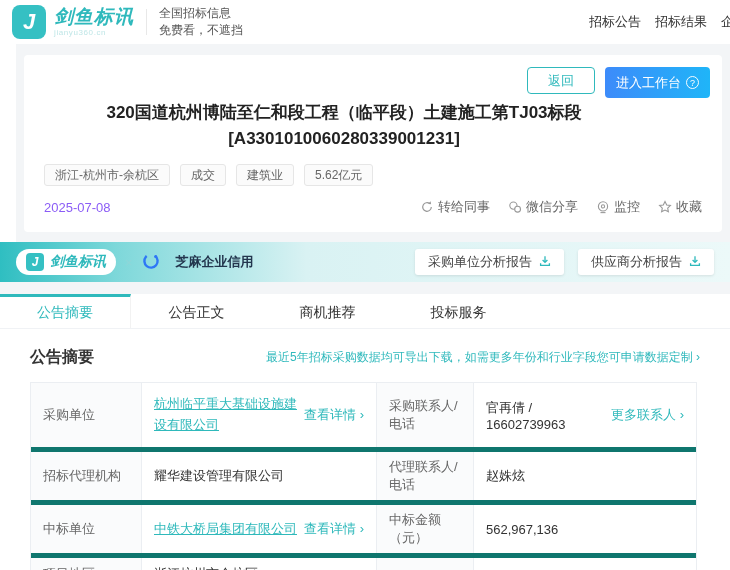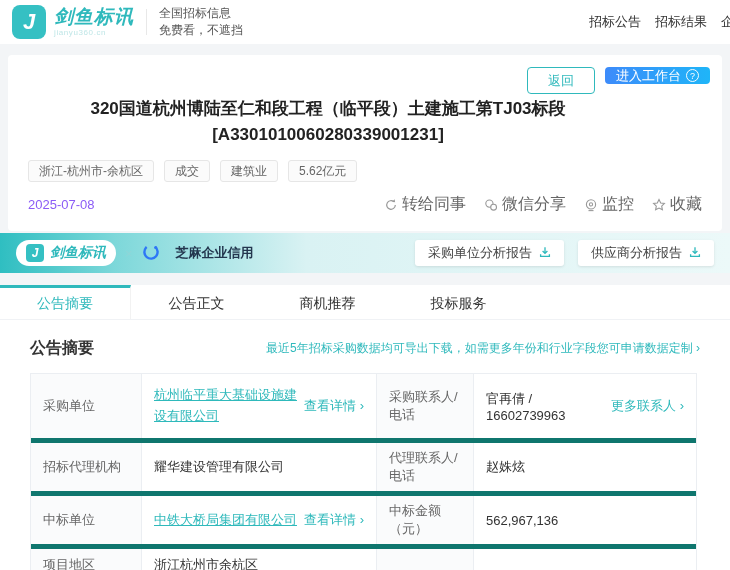--- a/index.html
+++ b/index.html
@@ -12,37 +12,37 @@
               display:flex; align-items:center; justify-content:center; font-size:22px; font-weight:bold; font-style:italic; }
   .brand-text { margin-left:8px; line-height:1; }
   .brand-name { color:#2fb9bc; font-size:19px; font-weight:bold; font-style:italic; letter-spacing:1px; }
   .brand-domain { color:#bfe6e7; font-size:8px; letter-spacing:.6px; margin-top:3px; }
   .header-divider { width:1px; height:26px; background:#e8e8e8; margin:0 12px; }
   .tagline { font-size:12px; color:#555; line-height:1.45; }
   .header-nav { position:absolute; left:589px; top:13px; display:flex; gap:14px; font-size:13px; color:#333; white-space:nowrap; }
   .header-nav span { cursor:pointer; }
 
   
-  .top-band { background:#f3f5f7; padding:11px 8px 2px; }
+  .top-band { background:#f3f5f7; padding:11px 8px 10px;margin-left:16px; }
   .notice-card { background:#fff; border-radius:4px; padding:12px 12px 16px; }
   .card-buttons { display:flex; justify-content:flex-end; gap:10px; }
   .btn-back { height:27px; padding:0 20px; border:1px solid #2fb9bc; color:#2fb9bc; background:#fff;
               border-radius:4px; font-size:13px; display:flex; align-items:center; cursor:pointer; }
-  .btn-workspace { height:17px; padding:0 11px; border:none; border-radius:4px; color:#fff; font-size:13px;
+  .btn-workspace { height:31px; padding:0 11px; border:none; border-radius:4px; color:#fff; font-size:13px;
               background:linear-gradient(90deg,#3d8bfa,#1fb5f8); display:flex; align-items:center; gap:5px; cursor:pointer; }
   .q-circle { width:13px; height:13px; border:1px solid rgba(255,255,255,.95); border-radius:50%;
               font-size:9px; display:flex; align-items:center; justify-content:center; }
   .notice-title { font-size:17px; color:#222; font-weight:600; line-height:1.5; margin:2px 8px 13px; max-width:600px;text-align:center; }
   .notice-title span { display:block; }
   .tag-row { display:flex; gap:10px; margin:0 8px 12px; }
   .tag { border:1px solid #e6e6e6; background:#fbfbfb; color:#666; font-size:12px; height:22px;
          line-height:20px; padding:0 10px; border-radius:3px; white-space:nowrap; }
   .meta-row { display:flex; align-items:center; margin:0 8px; }
   .pub-date { color:#8b5cf6; font-size:13px; }
-  .actions { margin-left:auto; display:flex; gap:18px; color:#666; font-size:16px; align-items:center; }
+  .actions { margin-left:auto; display:flex; gap:18px; color:#666; font-size:13px; align-items:center; }
   .action { display:flex; align-items:center; gap:4px; cursor:pointer; }
   .action svg { display:block; }
 
   
   .brand-bar { height:40px; background:linear-gradient(90deg,#2fbec1 0%,#7ed8da 16%,#d9f2f3 42%,#ecf9f9 100%);
                display:flex; align-items:center; padding:0 16px; }
   .brand-badge { background:#fff; border-radius:14px; height:26px; display:flex; align-items:center; padding:0 10px; gap:6px; }
   .mini-logo { width:18px; height:18px; border-radius:4px; background:#35c0c3; color:#fff; font-size:12px;
                font-weight:bold; font-style:italic; display:flex; align-items:center; justify-content:center; }
   .badge-brand { color:#2fb9bc; font-size:14px; font-weight:bold; font-style:italic; }

